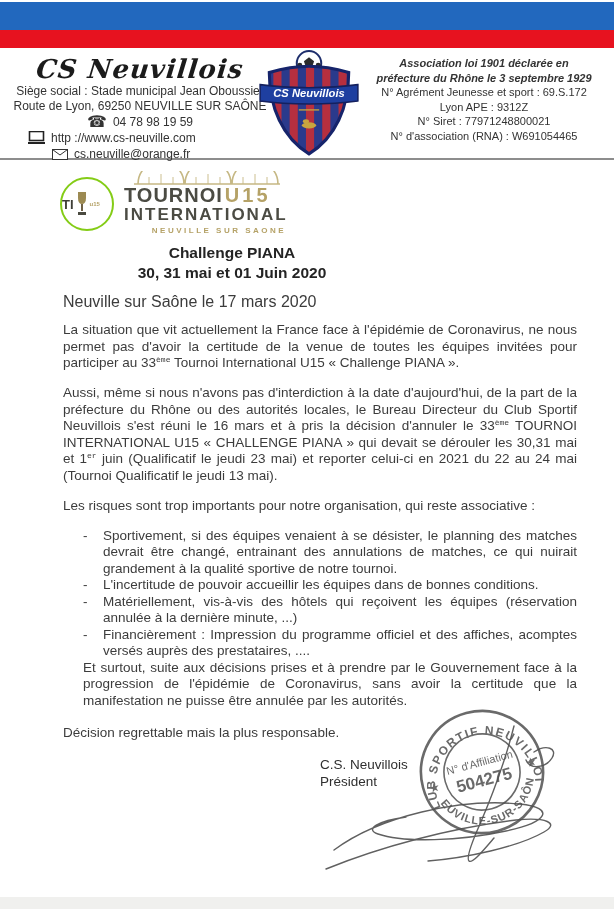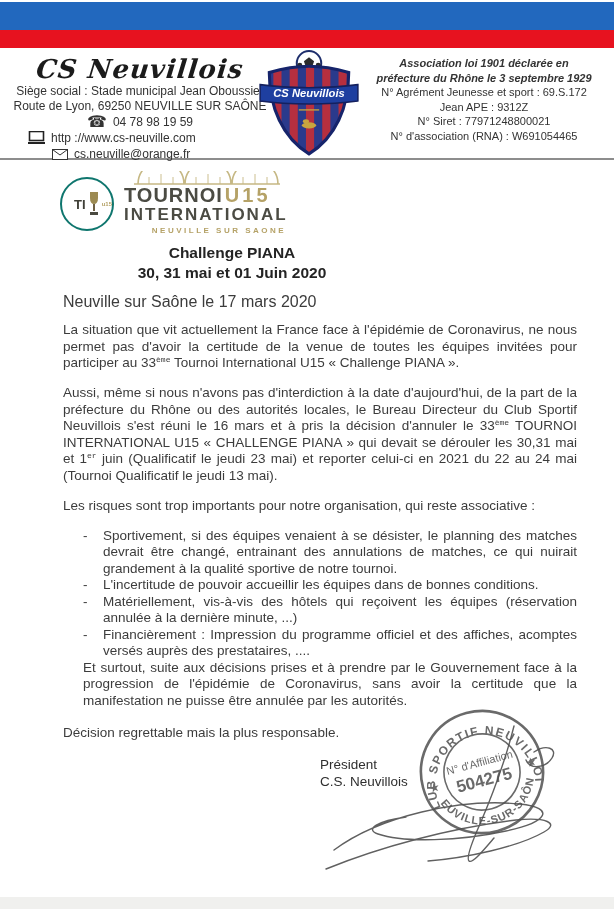--- a/index.html
+++ b/index.html
@@ -15,22 +15,22 @@
   .h-contact{font-size:12px;line-height:16px;color:#333;display:flex;align-items:center;justify-content:center;gap:6px;}
   .h-contact.web{justify-content:flex-start;padding-left:22px;}
   .h-contact.mail{justify-content:flex-start;padding-left:46px;}
   .phone-glyph{font-size:16px;line-height:14px;}
   .h-right{position:absolute;right:4px;top:8px;width:252px;text-align:center;
            font-size:11px;line-height:14.5px;color:#333;}
   .h-right .assoc{font-weight:bold;font-style:italic;}
   .crest{position:absolute;left:258px;top:2px;}
   .content{padding:0 37px 0 63px;}
   .tlogo{margin-top:13px;margin-left:-3px;display:flex;align-items:flex-start;gap:10px;height:64px;}
-  .tbadge{width:50px;height:50px;border:2px solid #0f766e;border-radius:50%;
-          display:flex;align-items:center;justify-content:flex-end;gap:1px;margin-top:4px;background:#fff;}
+  .tbadge{width:50px;height:50px;border:2px solid #84cc16;border-radius:50%;
+          display:flex;align-items:center;justify-content:flex-start;gap:1px;margin-top:4px;background:#fff;}
   .tbadge .ti{font-weight:bold;font-size:13px;color:#3f3f37;}
   .tbadge .u15{font-size:6px;color:#b5a267;font-weight:bold;}
   .tword{position:relative;padding-top:12px;}
   .arch{position:absolute;left:8px;top:-2px;}
   .tline1{font-size:20px;font-weight:bold;color:#4b4b43;letter-spacing:1px;line-height:20px;}
   .tline1 .accent{color:#b5a267;letter-spacing:3px;margin-left:2px;}
   .tline2{font-size:17px;font-weight:bold;color:#4b4b43;letter-spacing:2px;line-height:19px;}
   .tline3{font-size:8px;font-weight:bold;color:#b5a267;letter-spacing:2.5px;text-align:center;width:190px;margin-top:2px;}
   .event{width:338px;text-align:center;margin-top:6px;font-weight:bold;color:#242424;
          font-size:15.5px;line-height:20px;font-family:"Liberation Sans",sans-serif;}
@@ -111,21 +111,21 @@
       <g>
         <ellipse cx="50" cy="74" rx="7" ry="3" fill="#c9a53f"></ellipse>
         <ellipse cx="47" cy="70" rx="3" ry="2" fill="#c9a53f"></ellipse>
       </g>
     </svg>
 
     <div class="h-right">
       <div class="assoc">Association loi 1901 déclarée en</div>
       <div class="assoc">préfecture du Rhône le 3 septembre 1929</div>
       <div>N° Agrément Jeunesse et sport : 69.S.172</div>
-      <div>Jean APE : 9312Z</div>
+      <div>Lyon APE : 9312Z</div>
       <div>N° Siret : 77971248800021</div>
       <div>N° d'association (RNA) : W691054465</div>
     </div>
   </div>
 
   <div class="content">
 
     <div class="tlogo">
       <div class="tbadge">
         <span class="ti">TI</span>
@@ -178,22 +178,22 @@
       <div class="bullet">
         <span class="dash">-</span>
         <span class="btxt">Financièrement : Impression du programme officiel et des affiches, acomptes versés auprès des prestataires, ....</span>
       </div>
       <p class="closing1">Et surtout, suite aux décisions prises et à prendre par le Gouvernement face à la progression de l'épidémie de Coronavirus, sans avoir la certitude que la manifestation ne puisse être annulée par les autorités.</p>
     </div>
 
     <p class="closing2">Décision regrettable mais la plus responsable.</p>
 
     <div class="sig">
+      <div>C.S. Neuvillois</div>
       <div>Président</div>
-      <div>C.S. Neuvillois</div>
     </div>
   </div>
 
   <div class="stamp-wrap">
     <svg width="260" height="190" viewBox="0 0 260 190">
       <g transform="rotate(-15 162 72)">
         <circle cx="162" cy="72" r="61" fill="none" stroke="#6a6a6a" stroke-width="2.6"></circle>
         <circle cx="162" cy="72" r="38" fill="none" stroke="#6a6a6a" stroke-width="1.6"></circle>
         <defs>
           <path id="arcTop" d="M 114 99 A 50 50 0 1 1 210 99"></path>

